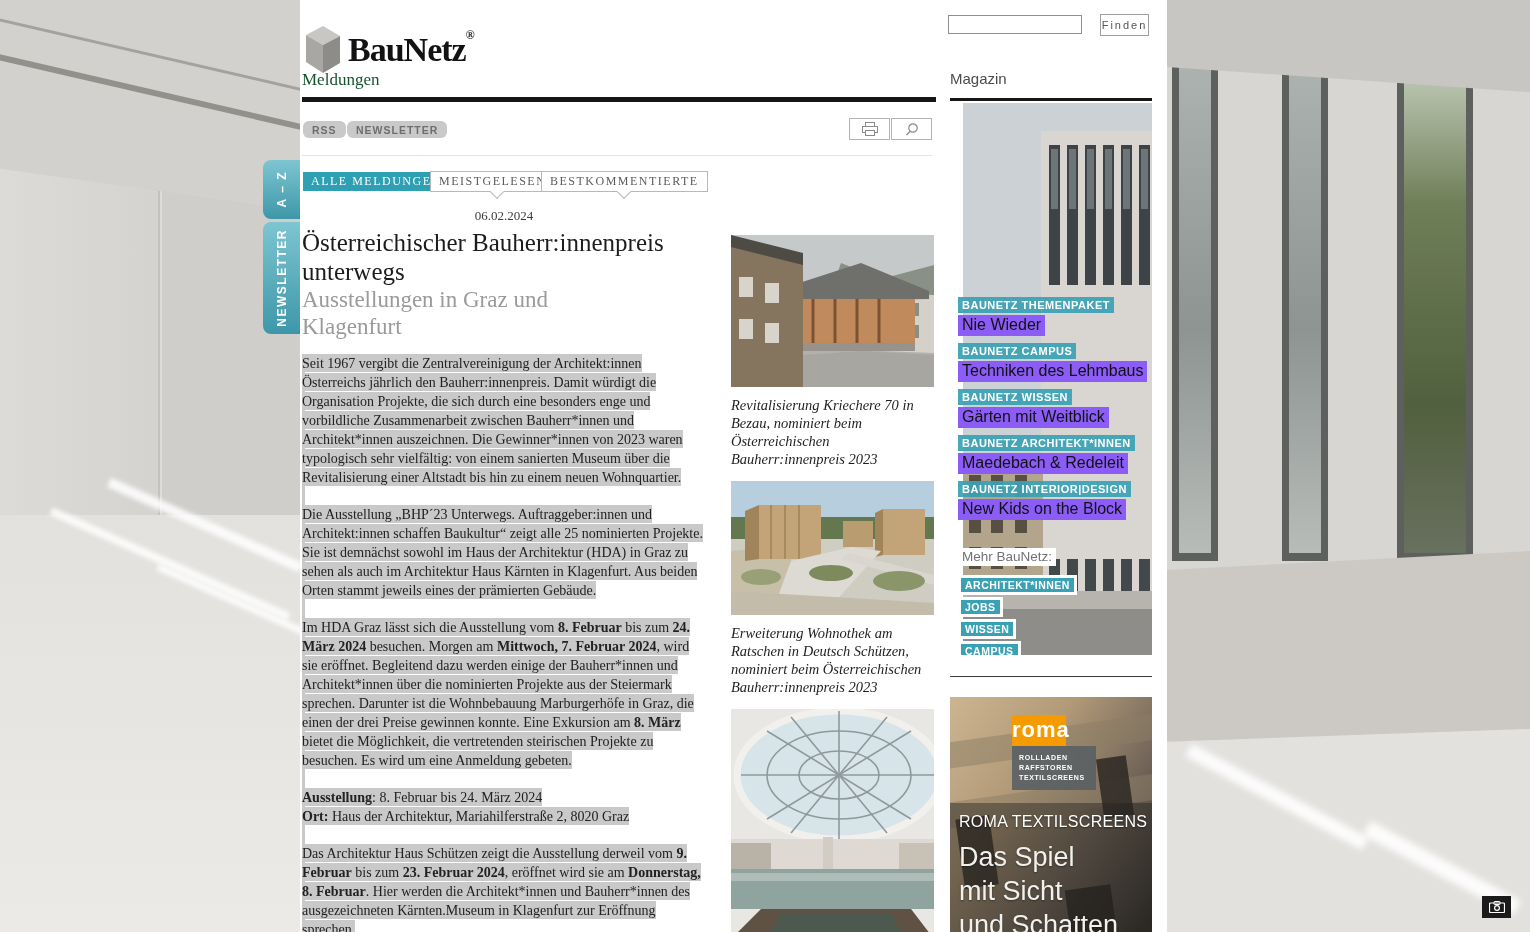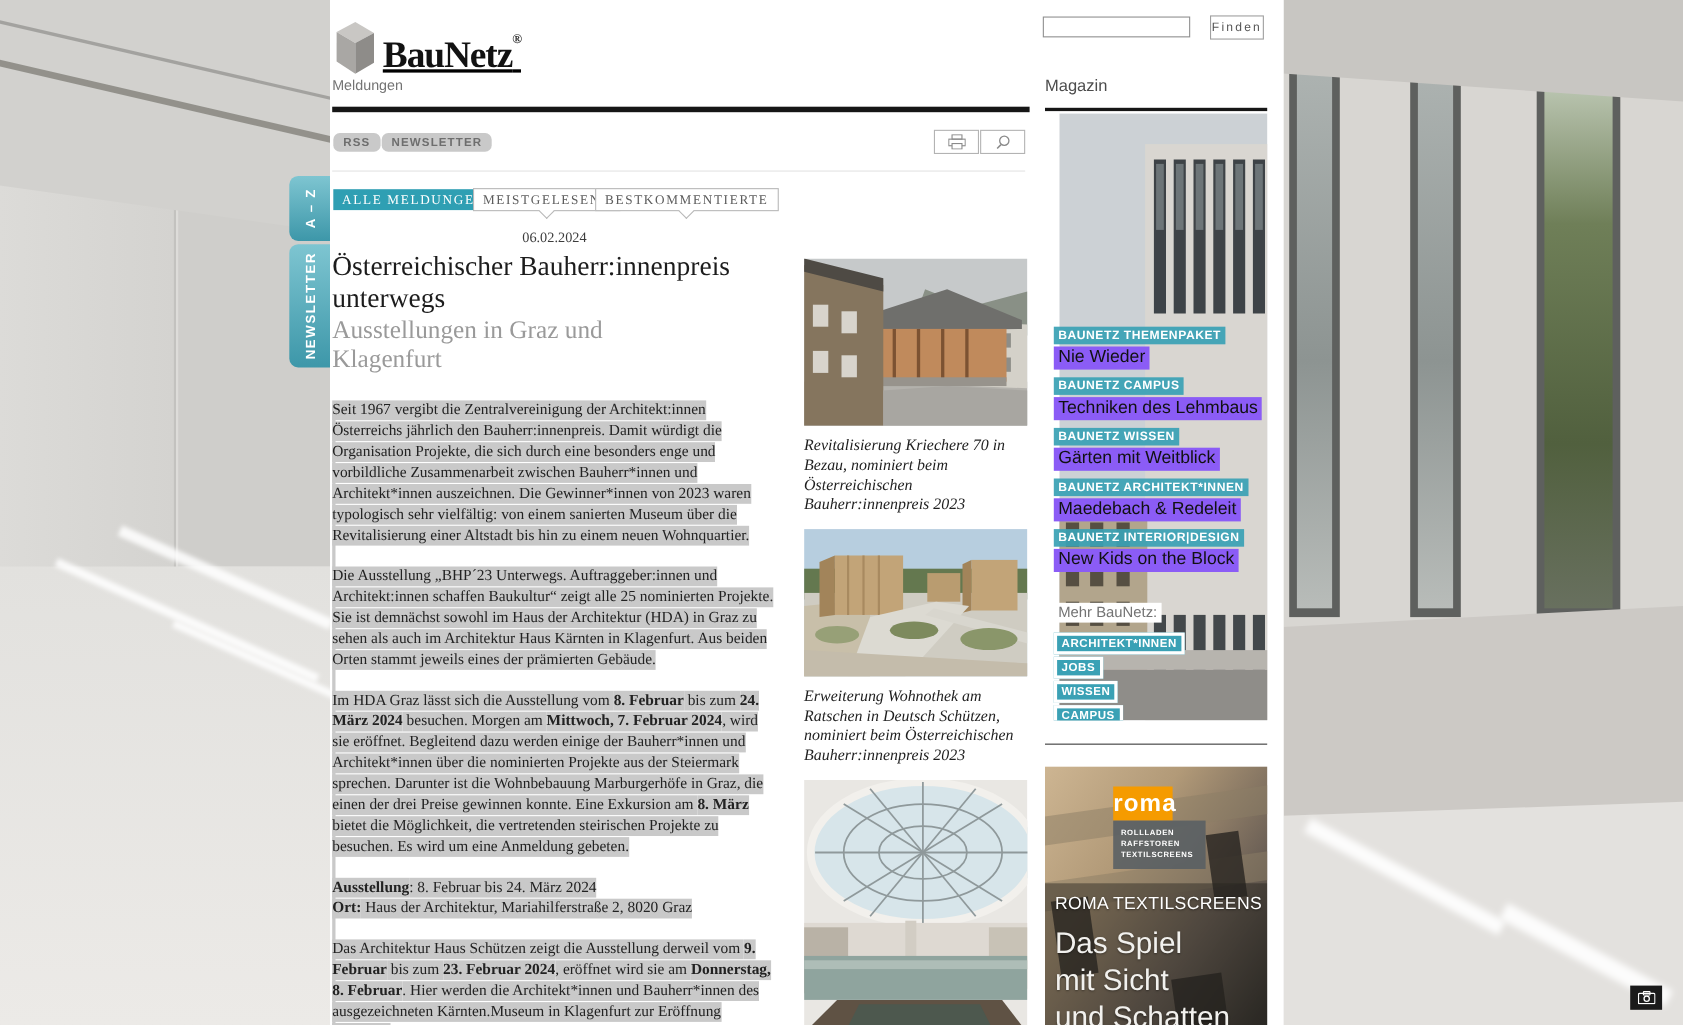--- a/index.html
+++ b/index.html
@@ -44,30 +44,30 @@
   
   .side-tab { position:absolute; width:37px; border-radius:8px 0 0 8px;
               background:linear-gradient(180deg,#7ec5d1,#3d97a9);
               color:#fff; display:flex; align-items:center; justify-content:center; cursor:pointer; }
   .side-tab span { writing-mode:vertical-rl; transform:rotate(180deg);
               font-size:12px; font-weight:bold; letter-spacing:1.5px; }
   .tab-az { left:263px; top:160px; height:59px; }
   .tab-nl { left:263px; top:222px; height:112px; }
 
   
-  .logo { position:absolute; left:2px; top:10px; display:flex; align-items:center; cursor:pointer;text-decoration:underline; }
+  .logo { position:absolute; left:2px; top:10px; display:flex; align-items:flex-end; cursor:pointer; }
   .logo-text { font-family:"Liberation Serif", serif; font-weight:bold; font-size:34px;
                color:#121212; letter-spacing:-1px; line-height:50px; margin-left:4px; }
   .logo-reg { font-size:12px; vertical-align:22px; color:#222; }
   .search-input { position:absolute; left:648px; top:15px; width:134px; height:19px;
                border:1px solid #8f8f8f; background:#fff; font-size:12px; padding:0 4px; }
   .finden-btn { position:absolute; left:800px; top:14px; width:49px; height:22px; background:#fff;
                border:1px solid #9f9f9f; font-size:11px; letter-spacing:2px; color:#555; cursor:pointer; }
-  .meldungen { position:absolute; left:2px; top:70px; font-family:Liberation Sans, sans-serif;
-               font-size:13px; color:#737373; cursor:pointer; }
+  .meldungen { position:absolute; left:2px; top:70px; font-family:Liberation Serif, serif;
+               font-size:17px; color:#14532d; cursor:pointer; }
   .bar-black { position:absolute; left:2px; top:97px; width:634px; height:5px; background:#161616; }
   .mag-rule  { position:absolute; left:650px; top:98px; width:202px; height:3px; background:#161616; }
 
   .pill { position:absolute; top:121px; height:17px; border-radius:6px; background:#c9c9c9;
           color:#6e6e6e; font-size:10.5px; font-weight:bold; letter-spacing:1px;
           display:flex; align-items:center; padding:0 9px; cursor:pointer; }
   .pill-rss { left:3px; } .pill-nl { left:47px; }
   .icon-btn { position:absolute; top:118px; width:41px; height:22px; border:1px solid #b3b3b3;
           background:#fff; display:flex; align-items:center; justify-content:center; cursor:pointer; }
   .btn-print { left:549px; } .btn-search { left:591px; }
@@ -81,21 +81,21 @@
   .ltab-2 { left:130px; } .ltab-3 { left:241px; }
   .ltab-idle::after { content:''; position:absolute; left:50%; bottom:-6px; width:9px; height:9px;
           margin-left:-5px; background:#fff; transform:rotate(45deg);
           border-right:1px solid #b8b8b8; border-bottom:1px solid #b8b8b8; }
 
   
   .article { position:absolute; left:2px; top:208px; width:404px;
              font-family:"Liberation Serif", serif; color:#222; }
   .a-date { font-size:13px; color:#3c3c3c; margin-bottom:4px;text-align:center; }
   .a-title { font-size:25px; line-height:29px; color:#1c1c1c; font-weight:normal; }
-  .a-sub { font-size:23px; line-height:27px; color:#9a9a9a; font-weight:normal; width:340px; margin-bottom:23px;font-family:Liberation Serif, serif; }
+  .a-sub { font-size:23px; line-height:27px; color:#9a9a9a; font-weight:normal; width:340px; margin-bottom:13px;font-family:Liberation Serif, serif; }
   .paras { position:relative; }
   .paras::before { content:''; position:absolute; left:0; top:5px; bottom:5px; width:3px; background:#c9c9c9; }
   .para { font-size:14px; line-height:19px; margin-bottom:18px; position:relative; }
   .para span, .para strong { background:#c9c9c9; padding:1.5px 0; }
   .para.tight { margin-bottom:0; }
   .info-block { margin-bottom:18px; }
 
   
   .figcol { position:absolute; left:431px; top:235px; width:203px; }
   .fig { width:203px; display:block; cursor:pointer; }

